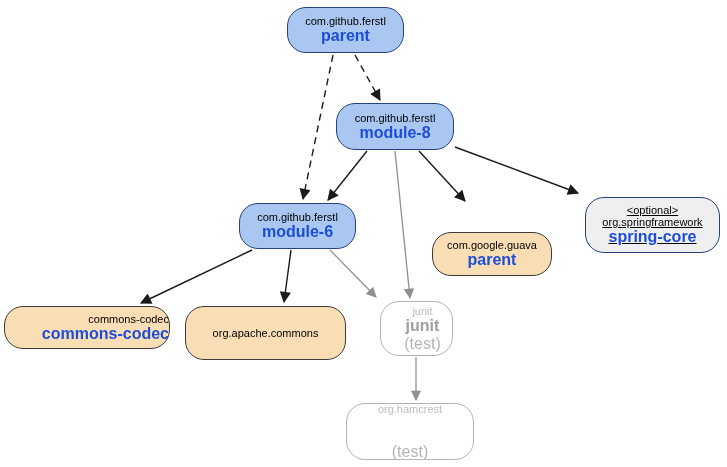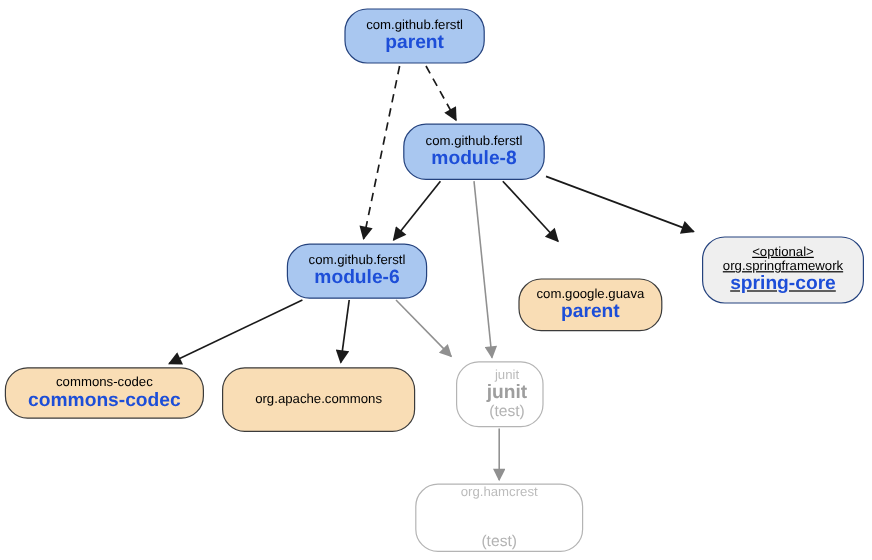--- a/index.html
+++ b/index.html
@@ -17,21 +17,21 @@
     border-radius:19px;
     display:flex;
     flex-direction:column;
     align-items:center;
     justify-content:center;
     text-align:center;
     line-height:1.1;
   }
   .node .grp{font-size:11px;color:#000;}
   .node .art{font-size:16px;font-weight:bold;color:#1d4ed8;}
-  .node .scope{font-size:13px;color:#000;}
+  .node .scope{font-size:16px;color:#000;}
   .node-module{
     background:#a9c7f0;
     border:1.6px solid #24427e;
   }
   .node-dep{
     background:#f9ddb5;
     border:1.6px solid #3b3b3b;
   }
   .node-optional{
     background:#efefef;
@@ -90,33 +90,33 @@
     <div class="grp">com.google.guava</div>
     <div class="art">parent</div>
   </div>
 
   <div class="node node-optional" style="left:585px;top:197px;width:135px;height:56px;text-decoration:underline;">
     <div class="grp">&lt;optional&gt;</div>
     <div class="grp">org.springframework</div>
     <div class="art">spring-core</div>
   </div>
 
-  <div class="node node-dep" style="left:4px;top:306px;width:166px;height:43px;">
+  <div class="node node-dep" style="left:4px;top:306px;width:166px;height:43px;align-items:flex-end;">
     <div class="grp">commons-codec</div>
     <div class="art">commons-codec</div>
   </div>
 
   <div class="node node-dep" style="left:185px;top:306px;width:161px;height:54px;">
     <div class="grp">org.apache.commons</div>
   </div>
 
   <div class="node node-test" style="left:380px;top:301px;width:73px;height:55px;padding-left:12px;">
     <div class="grp">junit</div>
     <div class="art">junit</div>
     <div class="scope">(test)</div>
   </div>
 
-  <div class="node node-test" style="left:346px;top:403px;width:140px;height:57px;gap:28px;">
+  <div class="node node-test" style="left:346px;top:403px;width:128px;height:57px;gap:28px;">
     <div class="grp">org.hamcrest</div>
     <div class="scope">(test)</div>
   </div>
 
 </div>
 
 </body></html>

